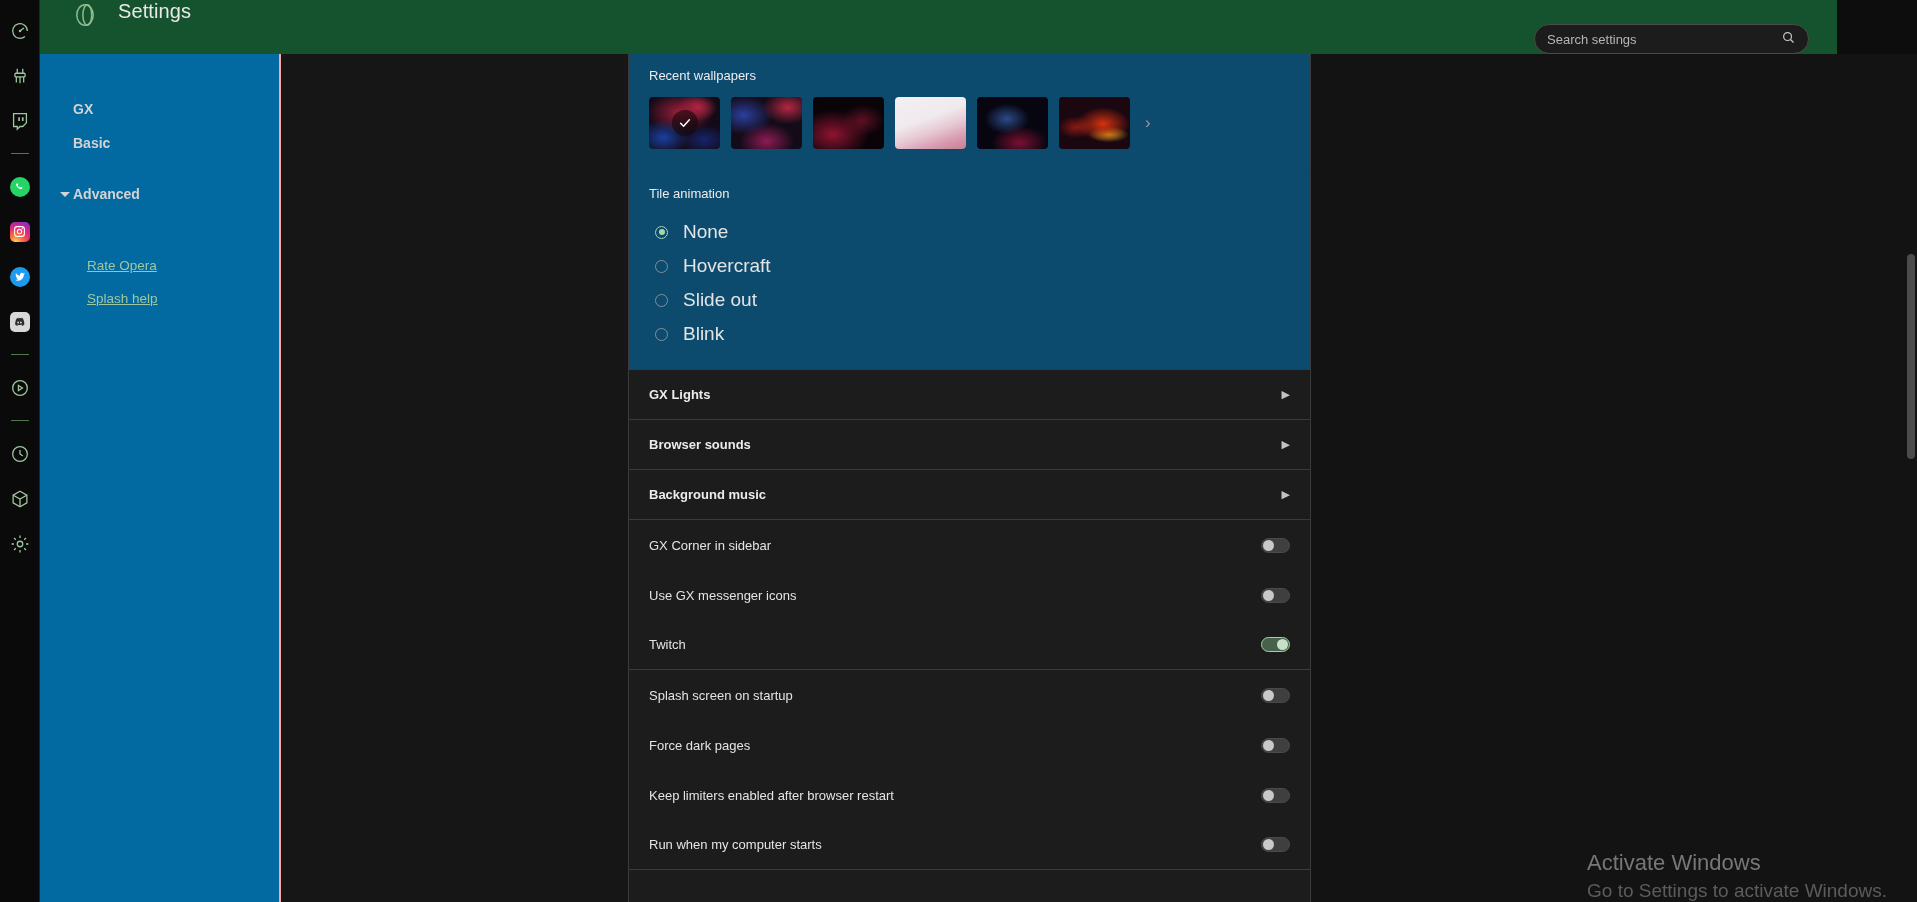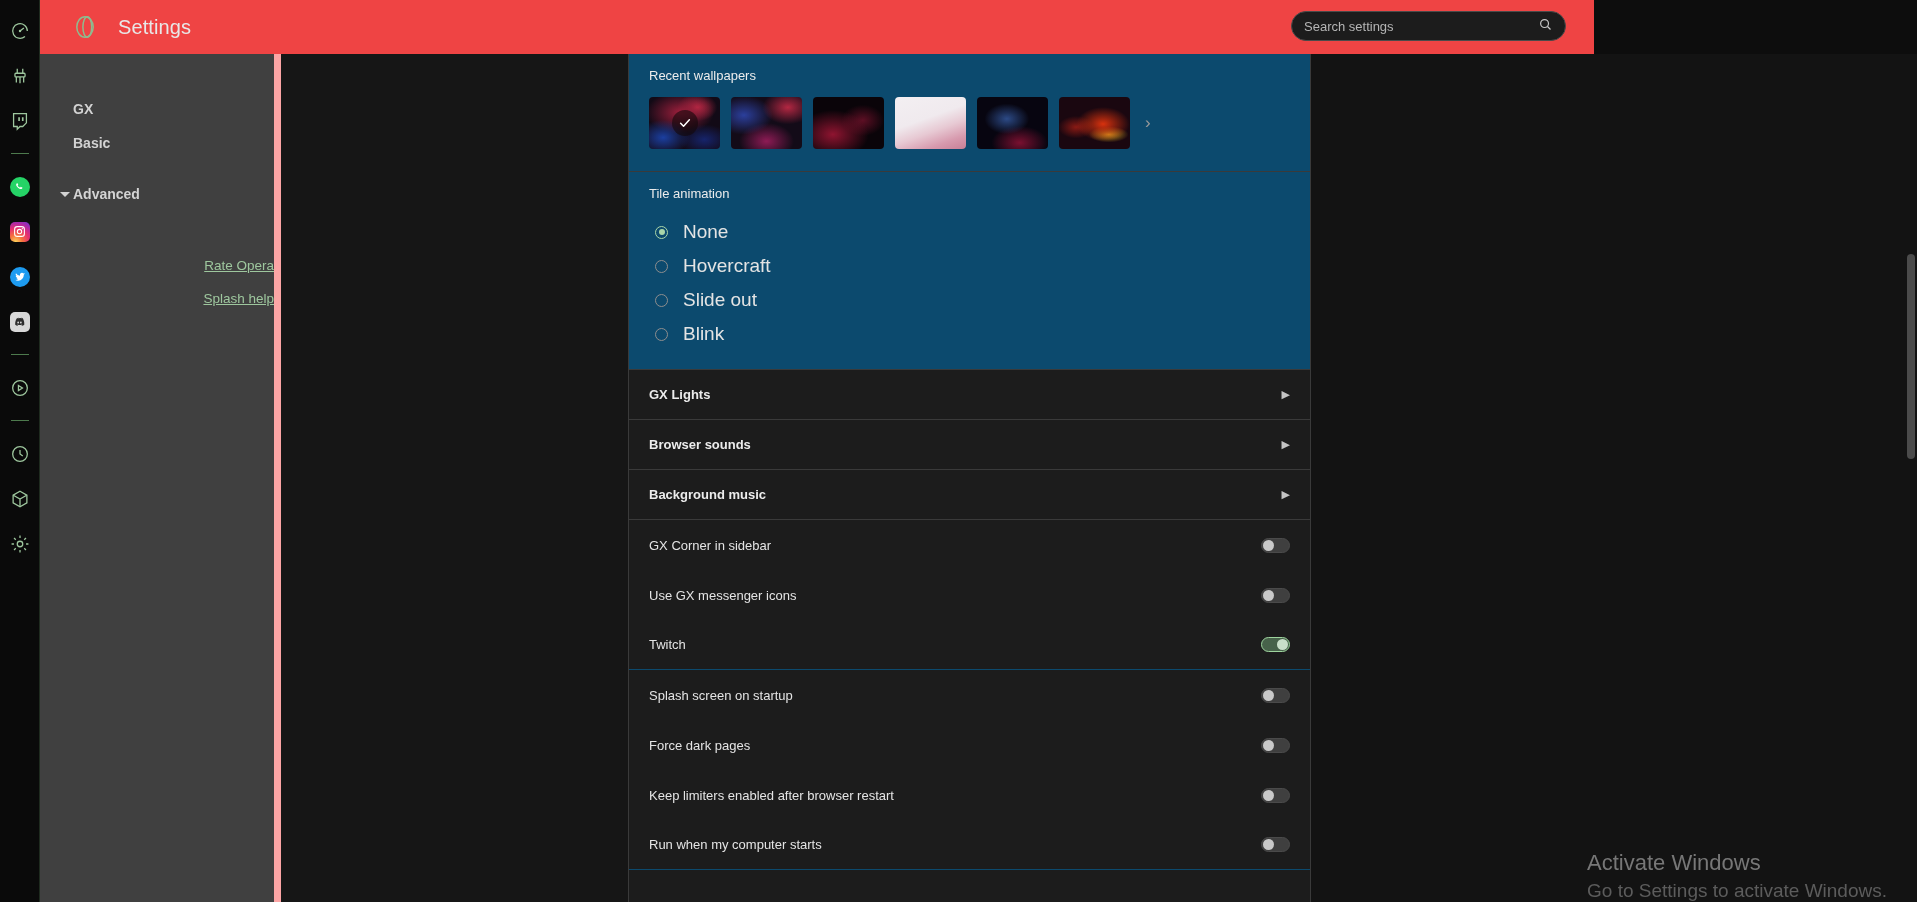--- a/index.html
+++ b/index.html
@@ -31,30 +31,30 @@
   .sq { width: 20px; height: 20px; border-radius: 5px; display:flex;
         align-items:center; justify-content:center; }
   .sq-wa { background:#25D366; border-radius:50%; }
   .sq-ig { background: radial-gradient(circle at 28% 100%, #fdd55a 0%, #f5703d 28%, #e6306f 55%, #b429a0 75%, #6a36d9 100%); }
   .sq-tw { background:#1d9bf0; border-radius:50%; }
   .sq-dc { background:#d8d8d8; }
 
   
   #header {
     position: absolute; left: 40px; top: 0;
-    width: 1554px; height: 54px;
-    background: #ef4444;
-    display: flex; align-items: center;
+    width: 1797px; height: 54px;
+    background: #14532d;
+    display: flex; 
   }
   #opera-logo { margin-left: 30px; width: 30px; height: 30px; }
   #page-title {
     margin-left: 18px; color: #e8e8e8; font-size: 20px; letter-spacing: .1px;
   }
   #search-wrap {
-    position: absolute; right: 28px; top: 11px;
+    position: absolute; right: 28px; top: 24px;
     width: 275px; height: 30px;
     border: 1px solid #4a4a4a; border-radius: 16px;
     background: #1c1c1c;
     display:flex; align-items:center; padding: 0 12px;
   }
   #search-input {
     flex: 1; background: transparent; border: 0; outline: none;
     color: #bdbdbd; font-family: "Liberation Sans", sans-serif; font-size: 13px;
   }
   #search-input::placeholder { color: #b5b5b5; }
@@ -63,40 +63,40 @@
   #body-area {
     position: absolute; left: 40px; top: 54px;
     width: 1877px; height: 848px;
     background: #131313;
   }
 
   
   #settings-nav {
     position: absolute; left: 0; top: 0;
     width: 241px; height: 848px;
-    background: #404040;
-    border-right: 7px solid #fca5a5;
+    background: #0369a1;
+    border-right: 2px solid #fca5a5;
     padding-top: 38px;
   }
   .nav-link {
     color: #d3d3d3; font-size: 14px; font-weight: bold;
     padding: 9px 0 9px 33px; cursor: pointer; display: block;
   }
   .nav-link.plain { font-weight: bold; }
   #nav-advanced { position: relative; margin-top: 17px; }
   #nav-advanced .caret {
     position:absolute; left: 20px; top: 15px;
     width:0;height:0;border-left:5px solid transparent;border-right:5px solid transparent;
     border-top:5px solid #d3d3d3;
   }
   .nav-help {
     color: #9ec79e; font-size: 13.5px; text-decoration: underline;
     padding: 9px 0 9px 47px; display:block; cursor:pointer;
   }
-  #nav-help-group { margin-top: 38px; text-align: right; }
+  #nav-help-group { margin-top: 38px; }
 
   
   #middle-pane {
     position: absolute; left: 241px; top: 0;
     width: 348px; height: 848px;
     background: #161616;
     border-right: 1px solid #3a3a3a;
   }
 
   

